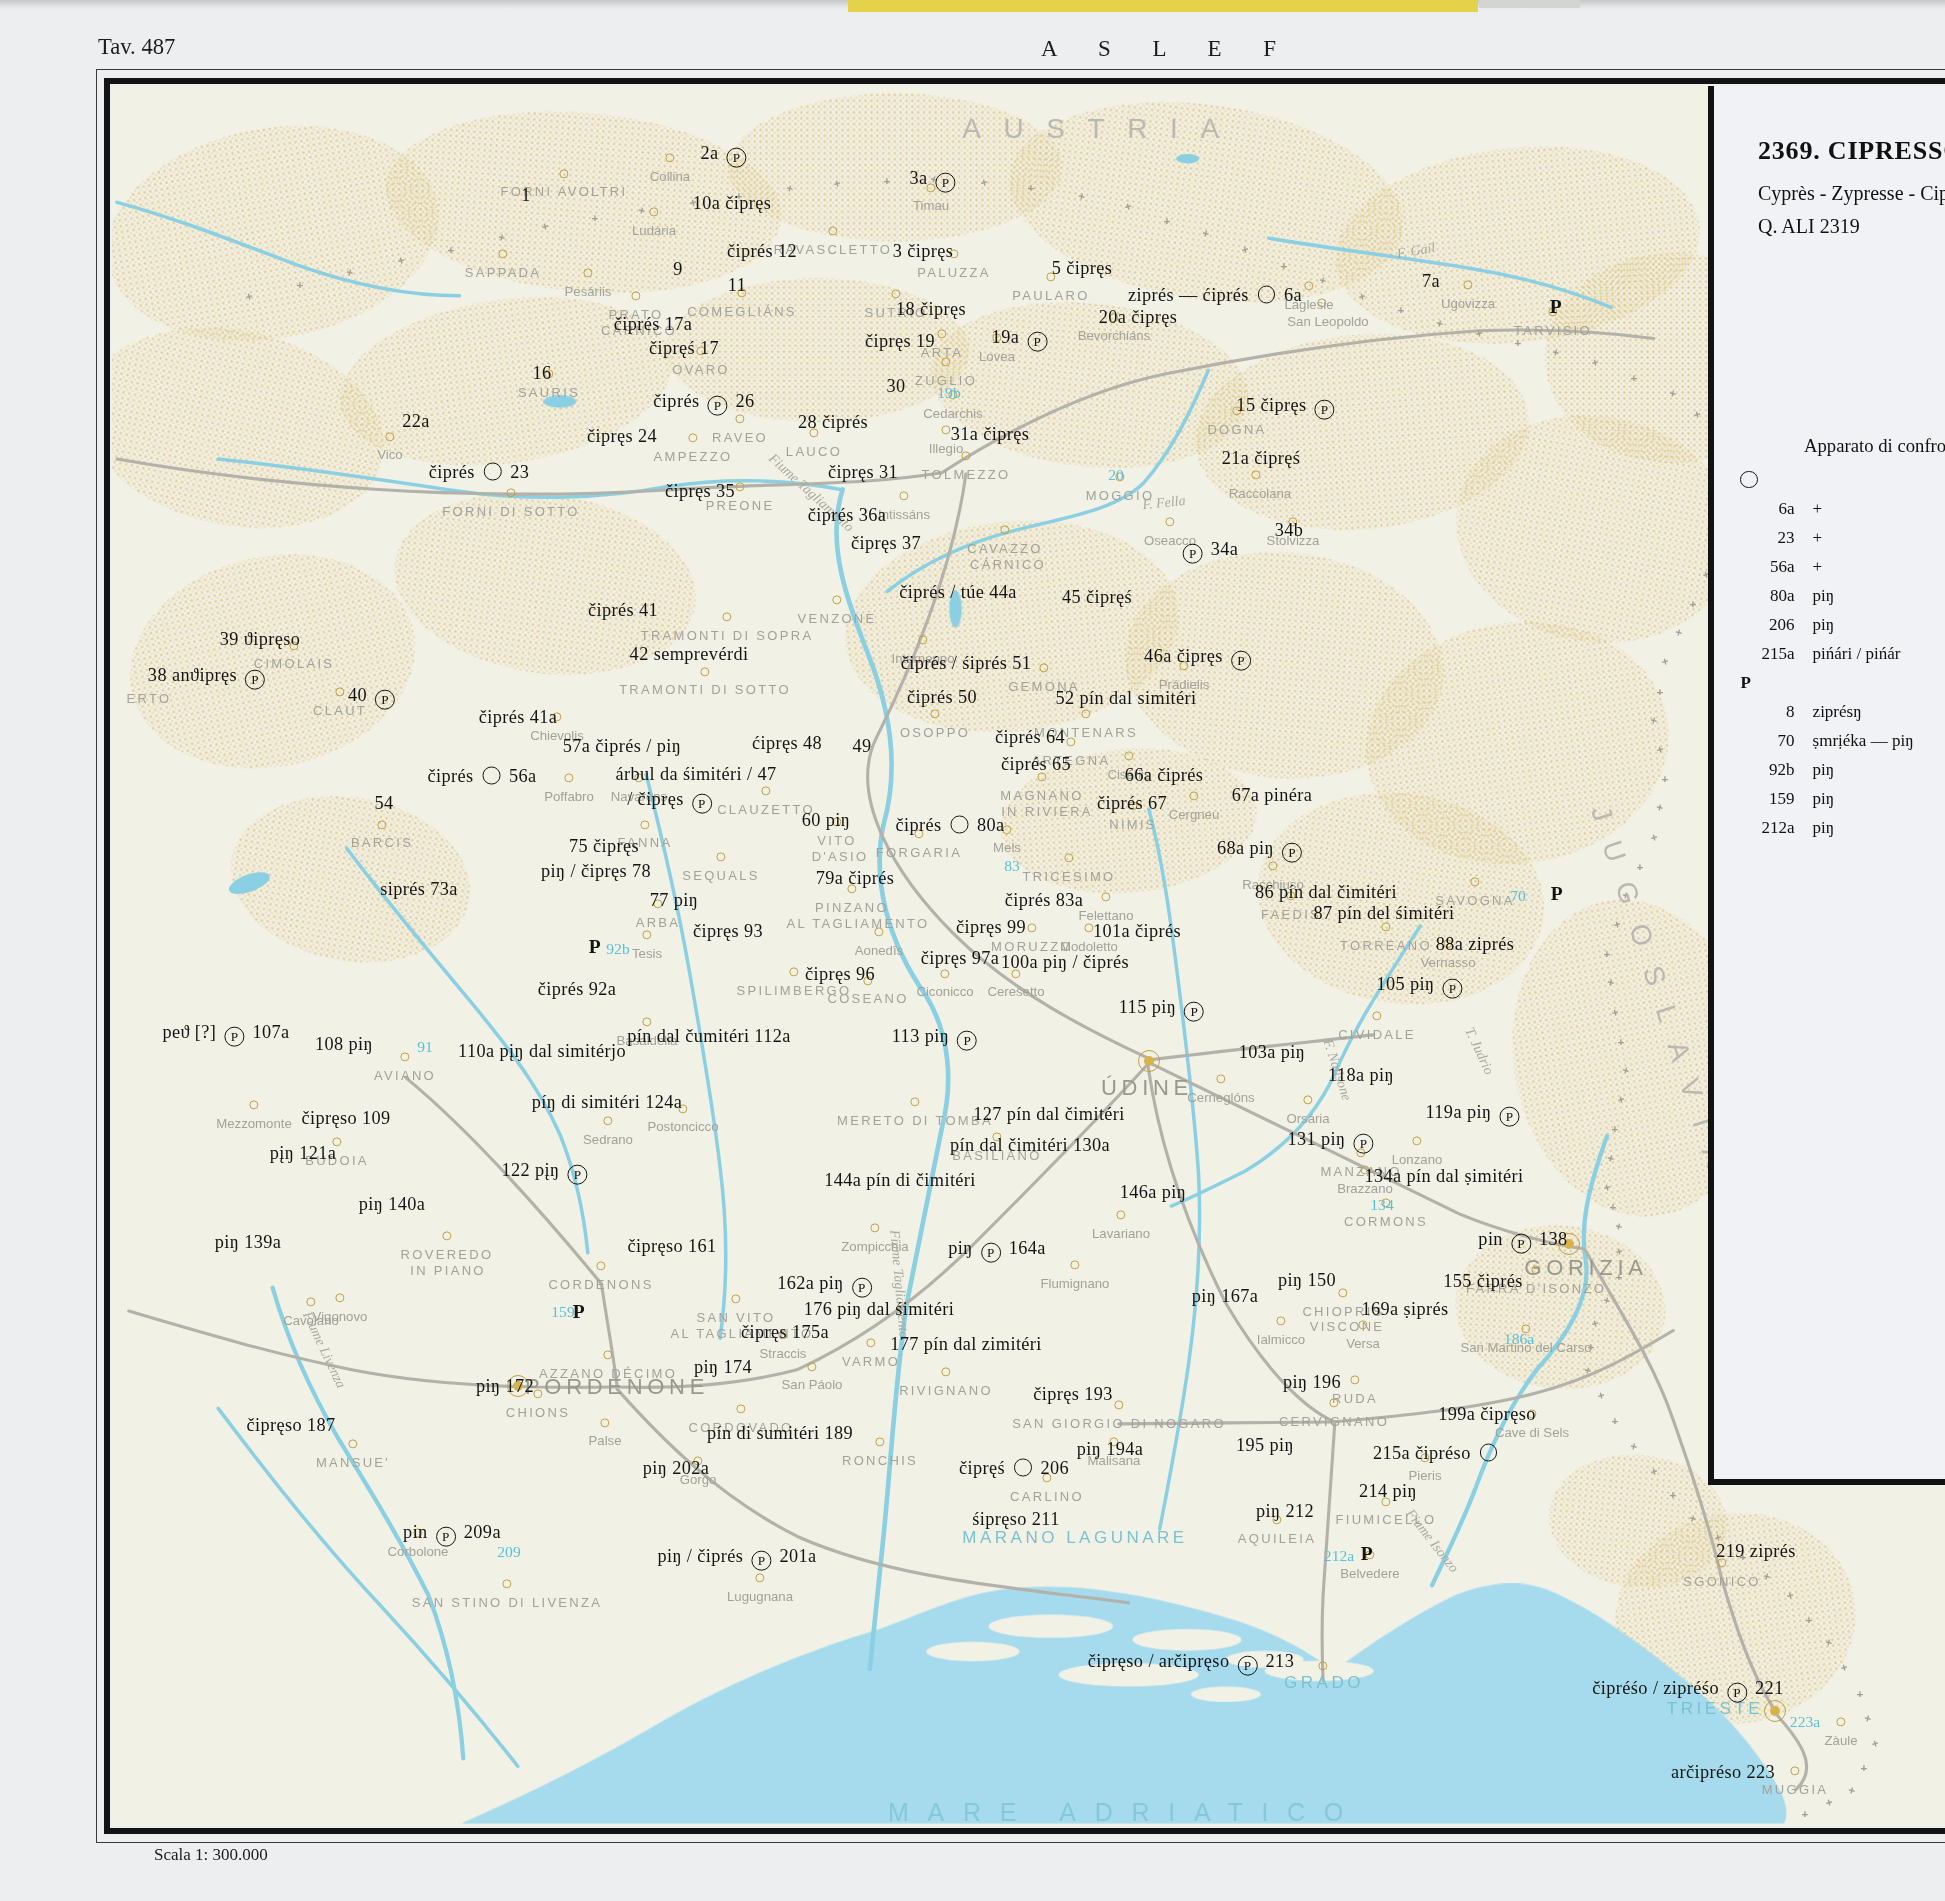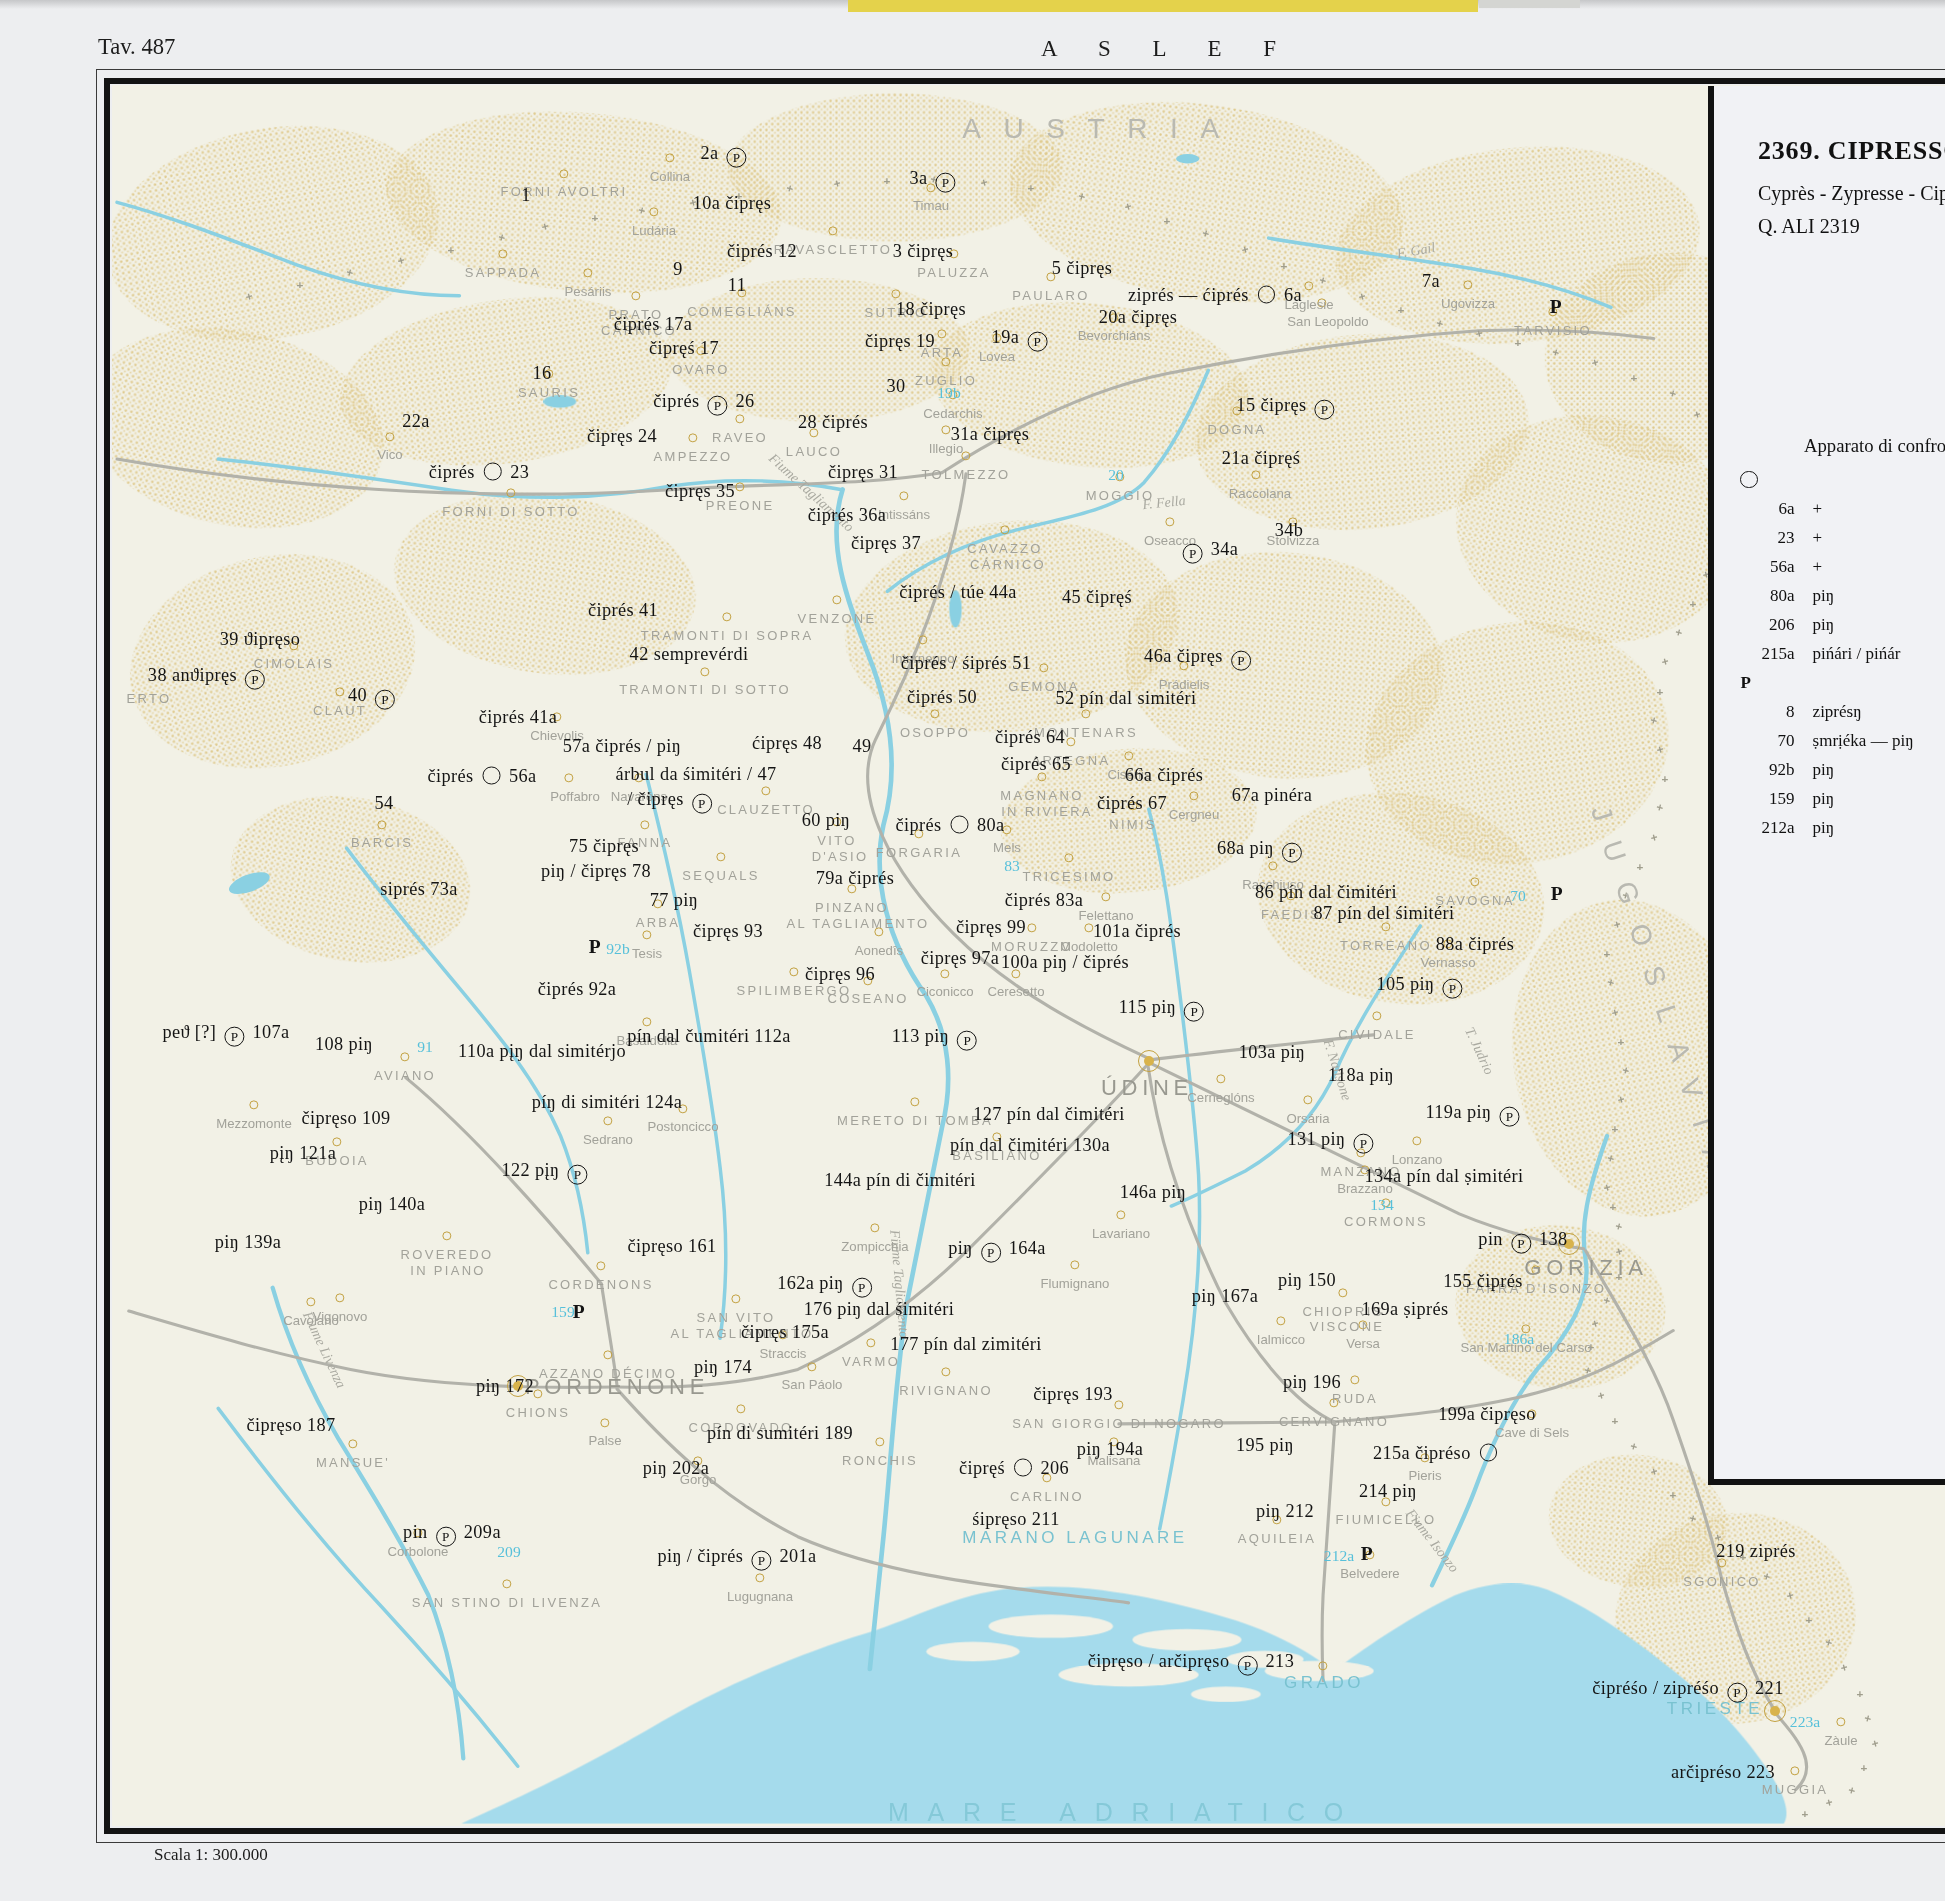--- a/index.html
+++ b/index.html
@@ -440,21 +440,21 @@
     <div class="town t2" style="left: 1586px; top: 1250px; position: absolute; margin-top: 18px;">GORIZIA</div>
     <div class="town t0" style="left: 1114px; top: 335px; position: absolute;">Bevorchiáns</div>
     <div class="tc" style="left: 1114px; top: 318px; position: absolute;"></div>
     <div class="town t1" style="left: 294px; top: 663px; position: absolute;">CIMOLAIS</div>
     <div class="tc" style="left: 294px; top: 646px; position: absolute;"></div>
     <div class="town t1" style="left: 340px; top: 710px; position: absolute;">CLAUT</div>
     <div class="tc" style="left: 340px; top: 692px; position: absolute;"></div>
     <div class="town t1" style="left: 149px; top: 698px; position: absolute;">ERTO</div>
     <div class="town t0" style="left: 557px; top: 735px; position: absolute;">Chievolis</div>
     <div class="tc" style="left: 557px; top: 717px; position: absolute;"></div>
-    <div class="town t0" style="left: 569px; top: 796px; position: absolute; margin-left: 6px;">Poffabro</div>
+    <div class="town t0" style="left: 569px; top: 796px; position: absolute;">Poffabro</div>
     <div class="tc" style="left: 569px; top: 778px; position: absolute;"></div>
     <div class="town t0" style="left: 639px; top: 796px; position: absolute;">Navaróns</div>
     <div class="tc" style="left: 639px; top: 778px; position: absolute;"></div>
     <div class="town t1" style="left: 382px; top: 842px; position: absolute;">BARCIS</div>
     <div class="tc" style="left: 382px; top: 825px; position: absolute;"></div>
     <div class="town t1" style="left: 645px; top: 842px; position: absolute;">FANNA</div>
     <div class="tc" style="left: 645px; top: 825px; position: absolute;"></div>
     <div class="town t1" style="left: 1361px; top: 1171px; position: absolute;">MANZANO</div>
     <div class="tc" style="left: 1361px; top: 1153px; position: absolute;"></div>
     <div class="town t1" style="left: 868px; top: 998px; position: absolute;">COSEANO</div>
@@ -620,21 +620,21 @@
     <div class="dp" style="left: 596px; top: 871px; position: absolute;">piŋ / čipręs  78</div>
     <div class="dp" style="left: 855px; top: 878px; position: absolute;">79a  čiprés</div>
     <div class="dp" style="left: 419px; top: 889px; position: absolute;">siprés  73a</div>
     <div class="dp" style="left: 674px; top: 900px; position: absolute;">77  piŋ</div>
     <div class="dp" style="left: 1326px; top: 892px; position: absolute;">86  pín dal čimitéri</div>
     <div class="dp" style="left: 1044px; top: 900px; position: absolute;">čiprés  83a</div>
     <div class="dp" style="left: 1384px; top: 913px; position: absolute;">87  pín del śimitéri</div>
     <div class="dp" style="left: 991px; top: 927px; position: absolute;">čipręs  99</div>
     <div class="dp" style="left: 1137px; top: 931px; position: absolute;">101a  čiprés</div>
     <div class="dp" style="left: 728px; top: 931px; position: absolute;">čipręs  93</div>
-    <div class="dp" style="left: 1475px; top: 944px; position: absolute;">88a  čiprés</div>
+    <div class="dp" style="left: 1475px; top: 944px; position: absolute;">88a  ziprés</div>
     <div class="dp dpP" style="left: 595px; top: 947px; position: absolute;">P</div>
     <div class="dp" style="left: 960px; top: 958px; position: absolute;">čipręs  97a</div>
     <div class="dp" style="left: 1065px; top: 962px; position: absolute;">100a  piŋ / čiprés</div>
     <div class="dp" style="left: 577px; top: 989px; position: absolute;">čiprés  92a</div>
     <div class="dp" style="left: 840px; top: 974px; position: absolute;">čipręs  96</div>
     <div class="dp" style="left: 1421px; top: 986px; position: absolute;">105  piŋ <span class="mkP">P</span></div>
     <div class="dp" style="left: 1163px; top: 1009px; position: absolute;">115  piŋ <span class="mkP">P</span></div>
     <div class="dp dpP" style="left: 1557px; top: 894px; position: absolute;">P</div>
     <div class="dp" style="left: 226px; top: 1034px; position: absolute;">peϑ [?] <span class="mkP">P</span> 107a</div>
     <div class="dp" style="left: 344px; top: 1044px; position: absolute;">108  piŋ</div>

